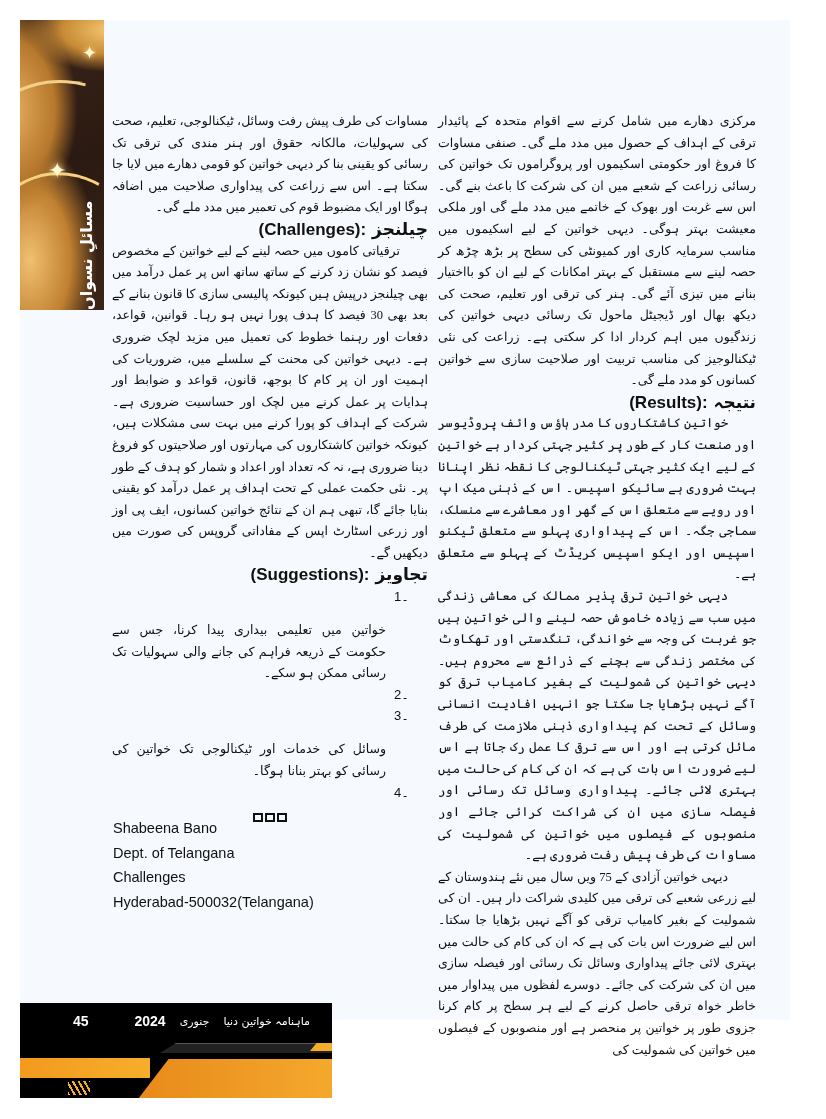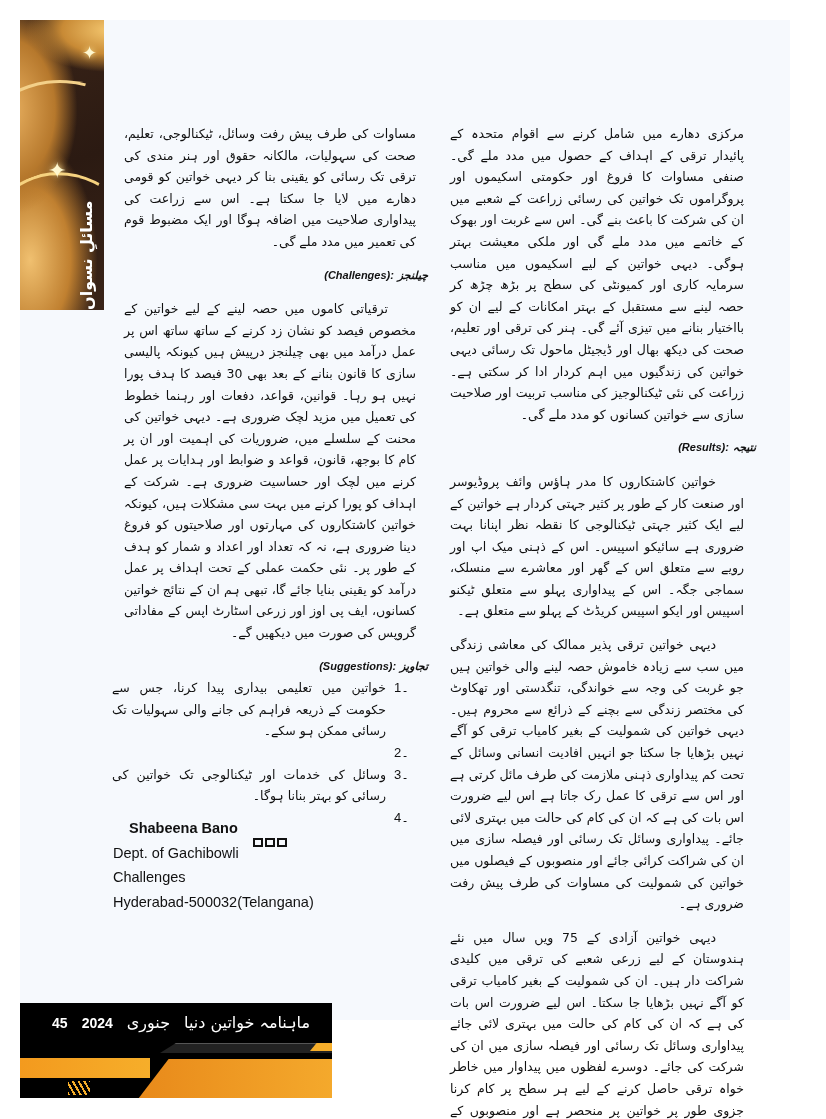--- a/index.html
+++ b/index.html
@@ -41,40 +41,40 @@
       display: flex; align-items: center; justify-content: center;
     }
 
     .col {
       position: absolute; direction: rtl; text-align: justify;
       font-family: "DejaVu Sans", sans-serif; font-size: 12.5px; line-height: 21.6px; color: #111;
     }
     .col-right { left: 438px; top: 111px; width: 318px; }
     .col-left  { left: 112px; top: 111px; width: 316px; }
 
-    .col p { margin: 12px; }
+    .col p { margin: 0; font-family: Liberation Serif, serif; }
     .col p.indent { text-indent: 28px; }
-    .heading { font-weight: bold; font-size: 11px; display: block; font-style: italic; }
+    .heading { font-weight: bold; font-size: 17px; display: block; }
     .heading .en { font-family: "Liberation Sans", sans-serif; font-weight: bold; direction: ltr; unicode-bidi: embed; }
 
     .list { list-style: none; margin: 0; padding: 0; }
     .list li { display: flex; flex-direction: row; gap: 8px; }
     .list li .num { flex: 0 0 34px; font-family: "Liberation Sans", sans-serif; font-size: 13px; direction: ltr; text-align: left; }
-    .list li .txt { flex: 1; }
+    .list li .txt { flex: 1; margin-top: 33px; }
 
     .end-marks {
       text-align: center; font-size: 13px; margin: 4px 0 6px 0; letter-spacing: 2px; direction: ltr;
     }
     .end-marks span { display: inline-block; width: 10px; height: 9px; border: 2px solid #111; margin: 0 1px; }
 
     .author {
       position: absolute; left: 113px; top: 816px; width: 300px;
       font-family: "Liberation Sans", sans-serif; font-size: 14.5px; line-height: 24.5px; color: #111; direction: ltr;
     }
-    .author .name { font-weight: bold; margin-left: 16px; }
+    .author .name { font-weight: normal; }
 
     .footer {
       position: absolute; left: 20px; top: 1003px; width: 312px; height: 95px;
       background: #000; overflow: hidden;
     }
     .footer .stripe-top {
       position: absolute; left: 0; top: 55px; width: 130px; height: 20px;
       background: linear-gradient(90deg, #f39a1e, #f6ae2a);
     }
     .footer .band {
@@ -92,22 +92,22 @@
       clip-path: polygon(30% 0, 100% 0, 100% 100%, 0 100%);
     }
     .footer .hatch {
       position: absolute; left: 48px; top: 78px; width: 22px; height: 14px;
       background: repeating-linear-gradient(60deg, #f6ae2a 0 2px, transparent 2px 5px);
     }
     .footer .text {
       position: absolute; right: 22px; top: 10px; display: flex; align-items: center; gap: 14px;
       color: #fff; direction: ltr;
     }
-    .footer .num { font-family: "Liberation Sans", sans-serif; font-weight: bold; font-size: 14px; }
-    .footer .urdu { font-family: "DejaVu Sans", sans-serif; font-size: 16px; direction: rtl; }
+    .footer .num { font-family: "Liberation Sans", sans-serif; font-weight: bold; font-size: 14px; margin-left: 32px; }
+    .footer .urdu { font-family: "DejaVu Sans", sans-serif; font-size: 11px; direction: rtl; }
   </style>
 </head>
 <body>
 
 <div class="page-bg"></div>
 
 <div class="side-banner">
   <div class="arc1"></div>
   <div class="arc2"></div>
   <span class="sparkle" style="left:62px; top:22px;">✦</span>
@@ -153,21 +153,21 @@
       <span class="num">4۔</span>
     </li>
   </ul>
   <div class="end-marks">
     <span></span><span></span><span></span>
   </div>
 </div>
 
 <div class="author">
   <div class="name">Shabeena Bano</div>
-  <div>Dept. of Gachibowli</div>
+  <div>Dept. of Telangana</div>
   <div>Challenges</div>
   <div>Hyderabad-500032(Telangana)</div>
 </div>
 
 <div class="footer">
   <div class="stripe-top"></div>
   <div class="dark-line"></div>
   <div class="band"></div>
   <div class="corner"></div>
   <div class="hatch"></div>

